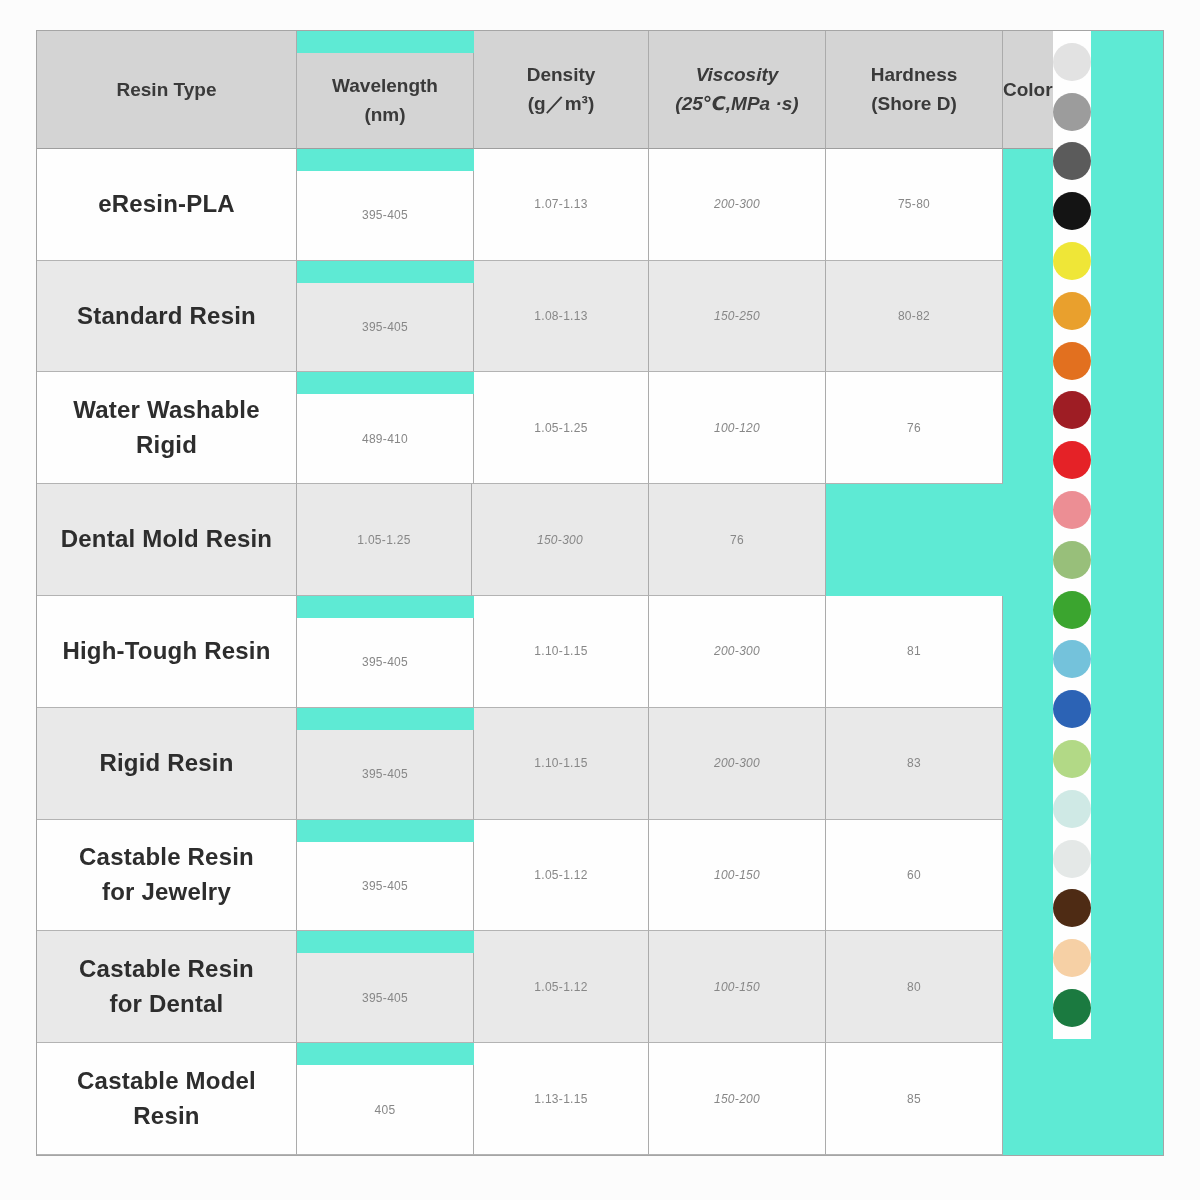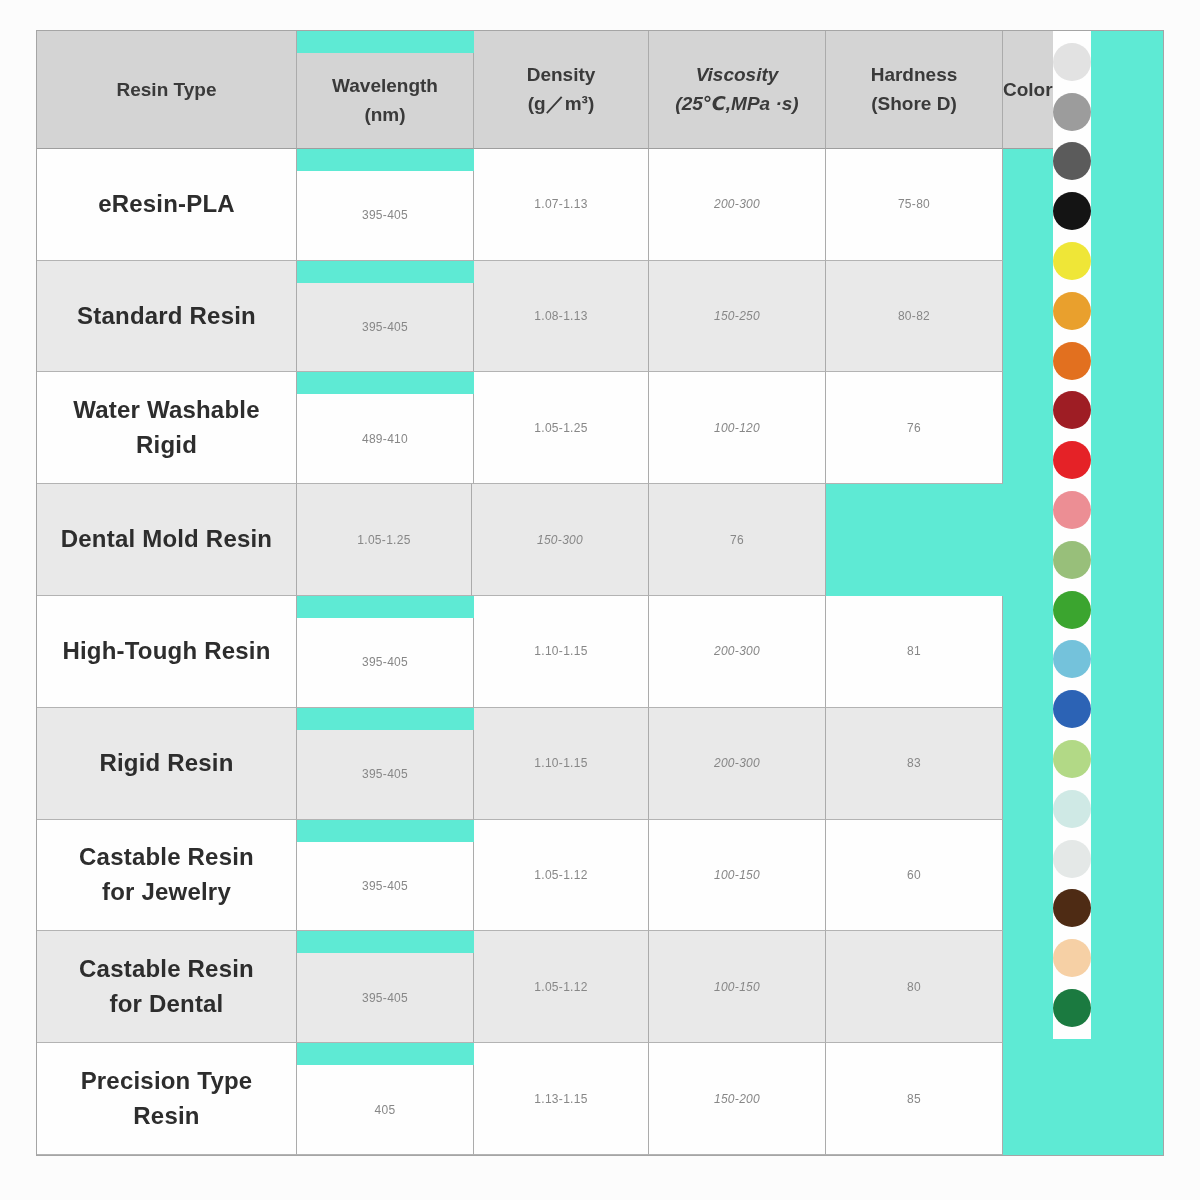--- a/index.html
+++ b/index.html
@@ -135,21 +135,21 @@
     <div class="data-row row-odd">
       <div class="cell name c1">Castable Resin
 for Dental</div>
       <div class="cell val c2">395-405</div>
       <div class="cell val c3">1.05-1.12</div>
       <div class="cell val c4">100-150</div>
       <div class="cell val c5">80</div>
     </div>
 
     <div class="data-row row-even">
-      <div class="cell name c1">Precision Type
+      <div class="cell name c1">Castable Model
 Resin</div>
       <div class="cell val c2">405</div>
       <div class="cell val c3">1.13-1.15</div>
       <div class="cell val c4">150-200</div>
       <div class="cell val c5">85</div>
     </div>
 
   </div>
 
   <div class="color-col">

